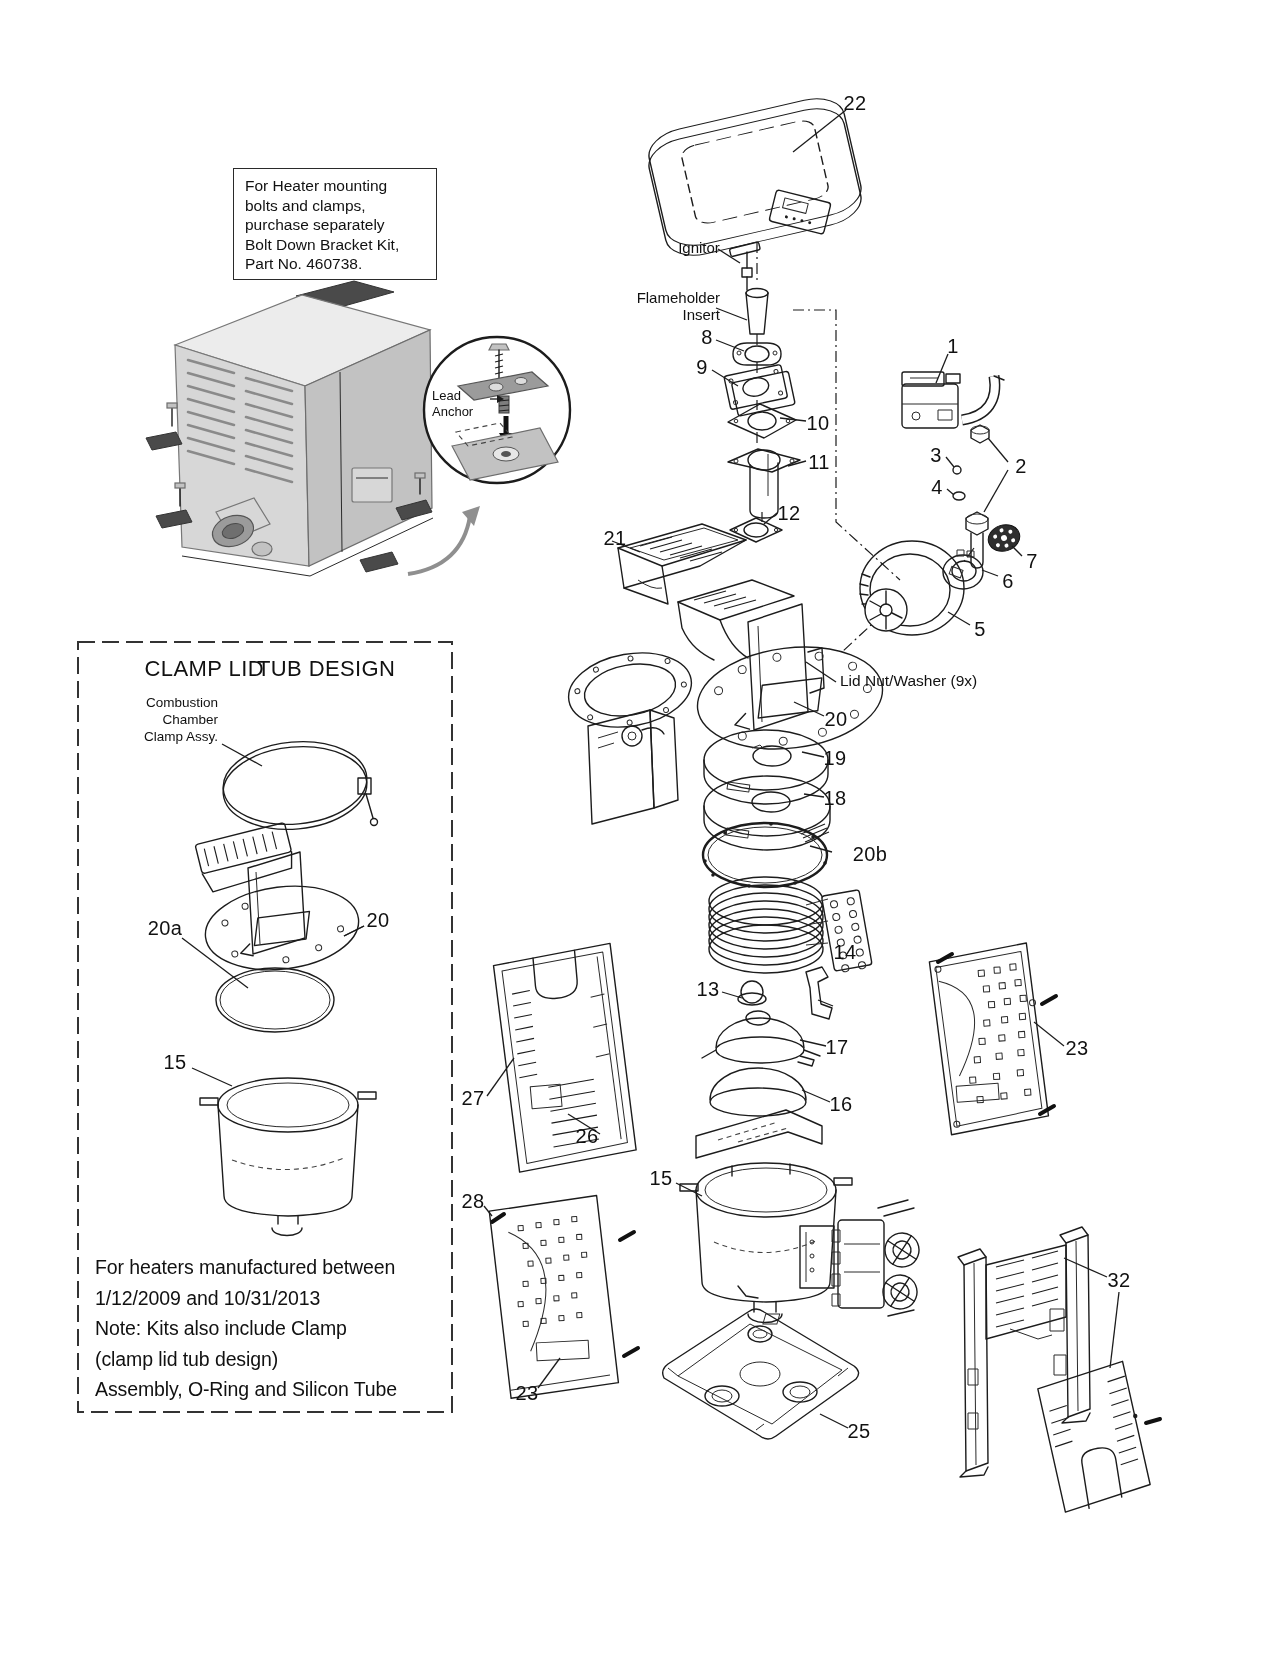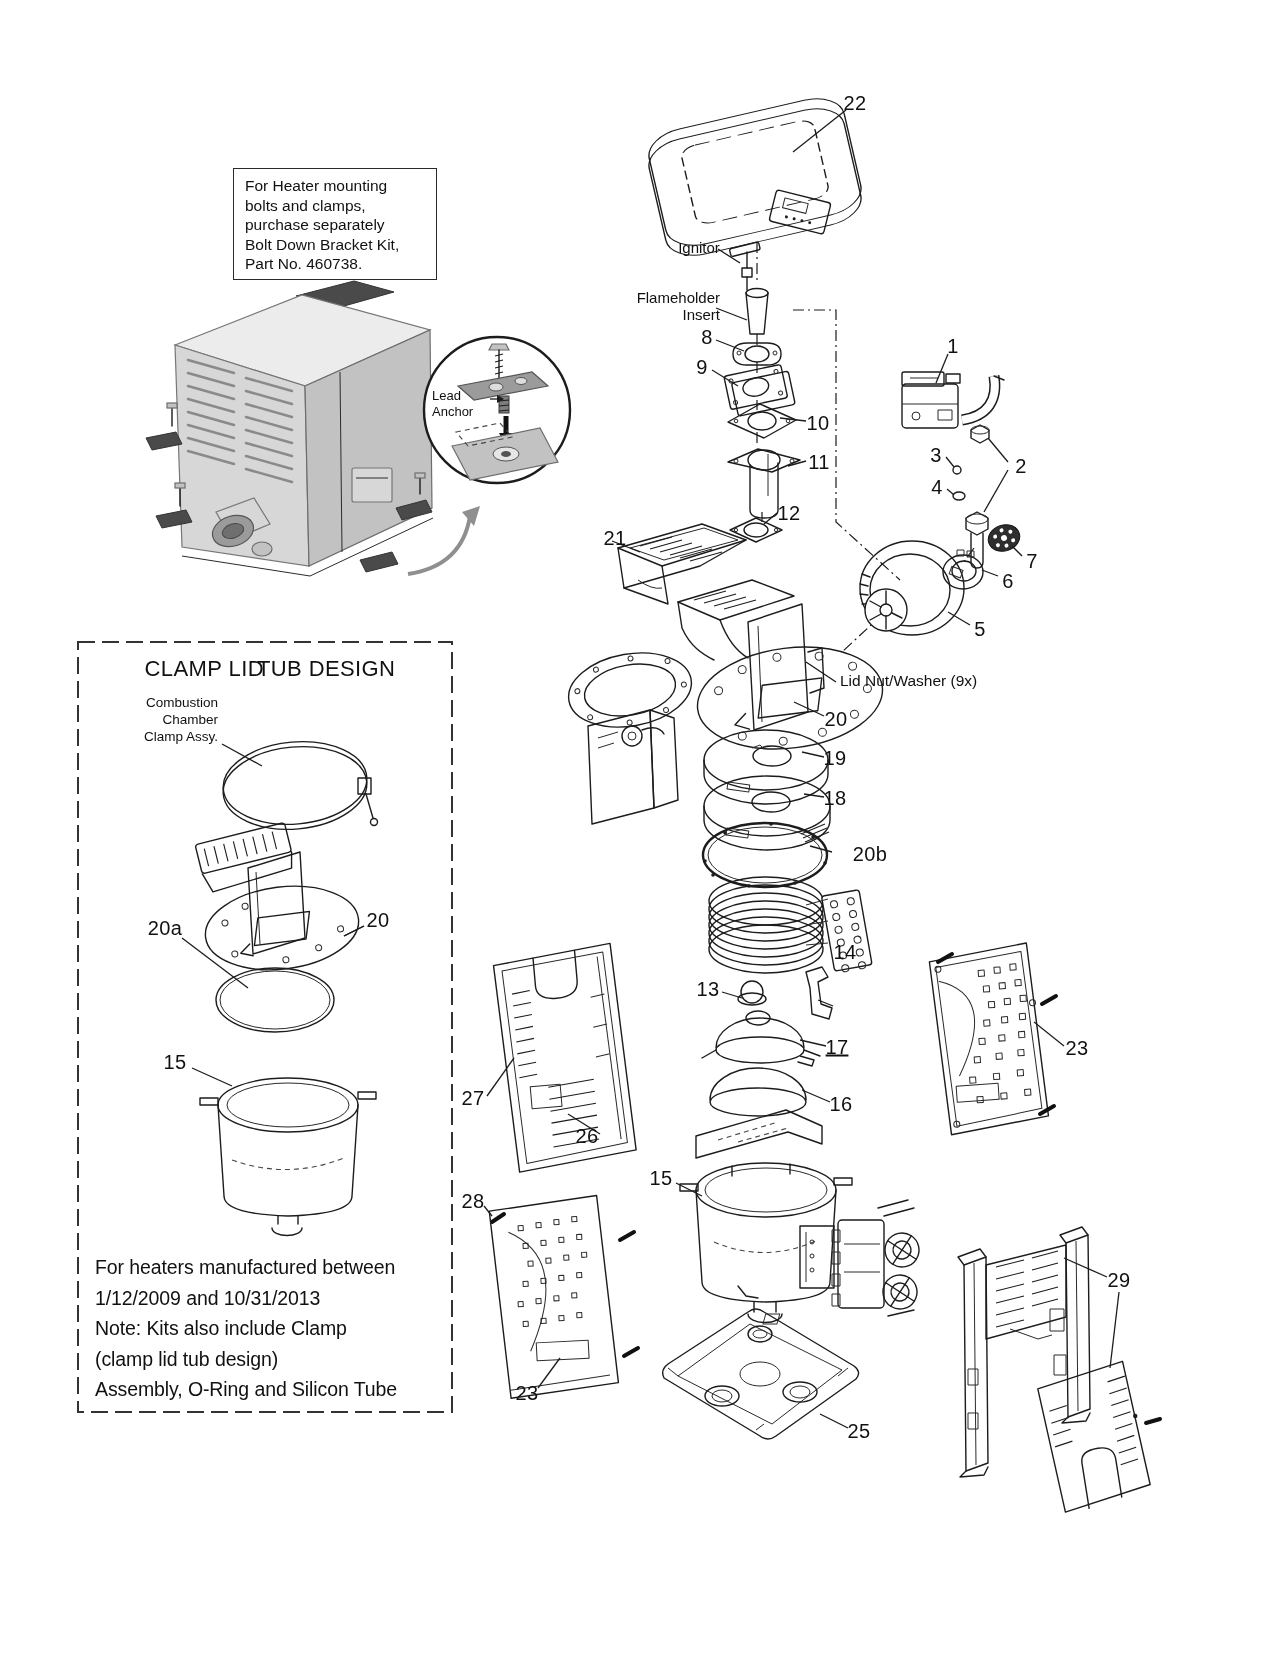--- a/index.html
+++ b/index.html
@@ -791,28 +791,28 @@
   <div class="txt num" style="left:1032px;top:561px;">7</div>
   <div class="txt num" style="left:1008px;top:581px;">6</div>
   <div class="txt num" style="left:980px;top:629px;">5</div>
   <div class="txt num" style="left:615px;top:538px;">21</div>
   <div class="txt num" style="left:836px;top:719px;">20</div>
   <div class="txt num" style="left:835px;top:758px;">19</div>
   <div class="txt num" style="left:835px;top:798px;">18</div>
   <div class="txt num" style="left:846px;top:854px;padding-left:48px;">20b</div>
   <div class="txt num" style="left:708px;top:989px;">13</div>
   <div class="txt num" style="left:845px;top:952px;">14</div>
-  <div class="txt num" style="left:837px;top:1047px;text-decoration:underline;">17</div>
+  <div class="txt num" style="left:837px;top:1047px;">17</div>
   <div class="txt num" style="left:841px;top:1104px;">16</div>
   <div class="txt num" style="left:473px;top:1098px;">27</div>
   <div class="txt num" style="left:587px;top:1136px;">26</div>
   <div class="txt num" style="left:1077px;top:1048px;">23</div>
   <div class="txt num" style="left:661px;top:1178px;">15</div>
   <div class="txt num" style="left:473px;top:1201px;">28</div>
   <div class="txt num" style="left:527px;top:1393px;">23</div>
   <div class="txt num" style="left:859px;top:1431px;">25</div>
-  <div class="txt num" style="left:1119px;top:1280px;">29</div>
+  <div class="txt num" style="left:1119px;top:1280px;">32</div>
 
   <div class="txt num" style="left:378px;top:920px;">20</div>
   <div class="txt num" style="left:165px;top:928px;">20a</div>
   <div class="txt num" style="left:175px;top:1062px;">15</div>
 
 </div>
 
 </body></html>

